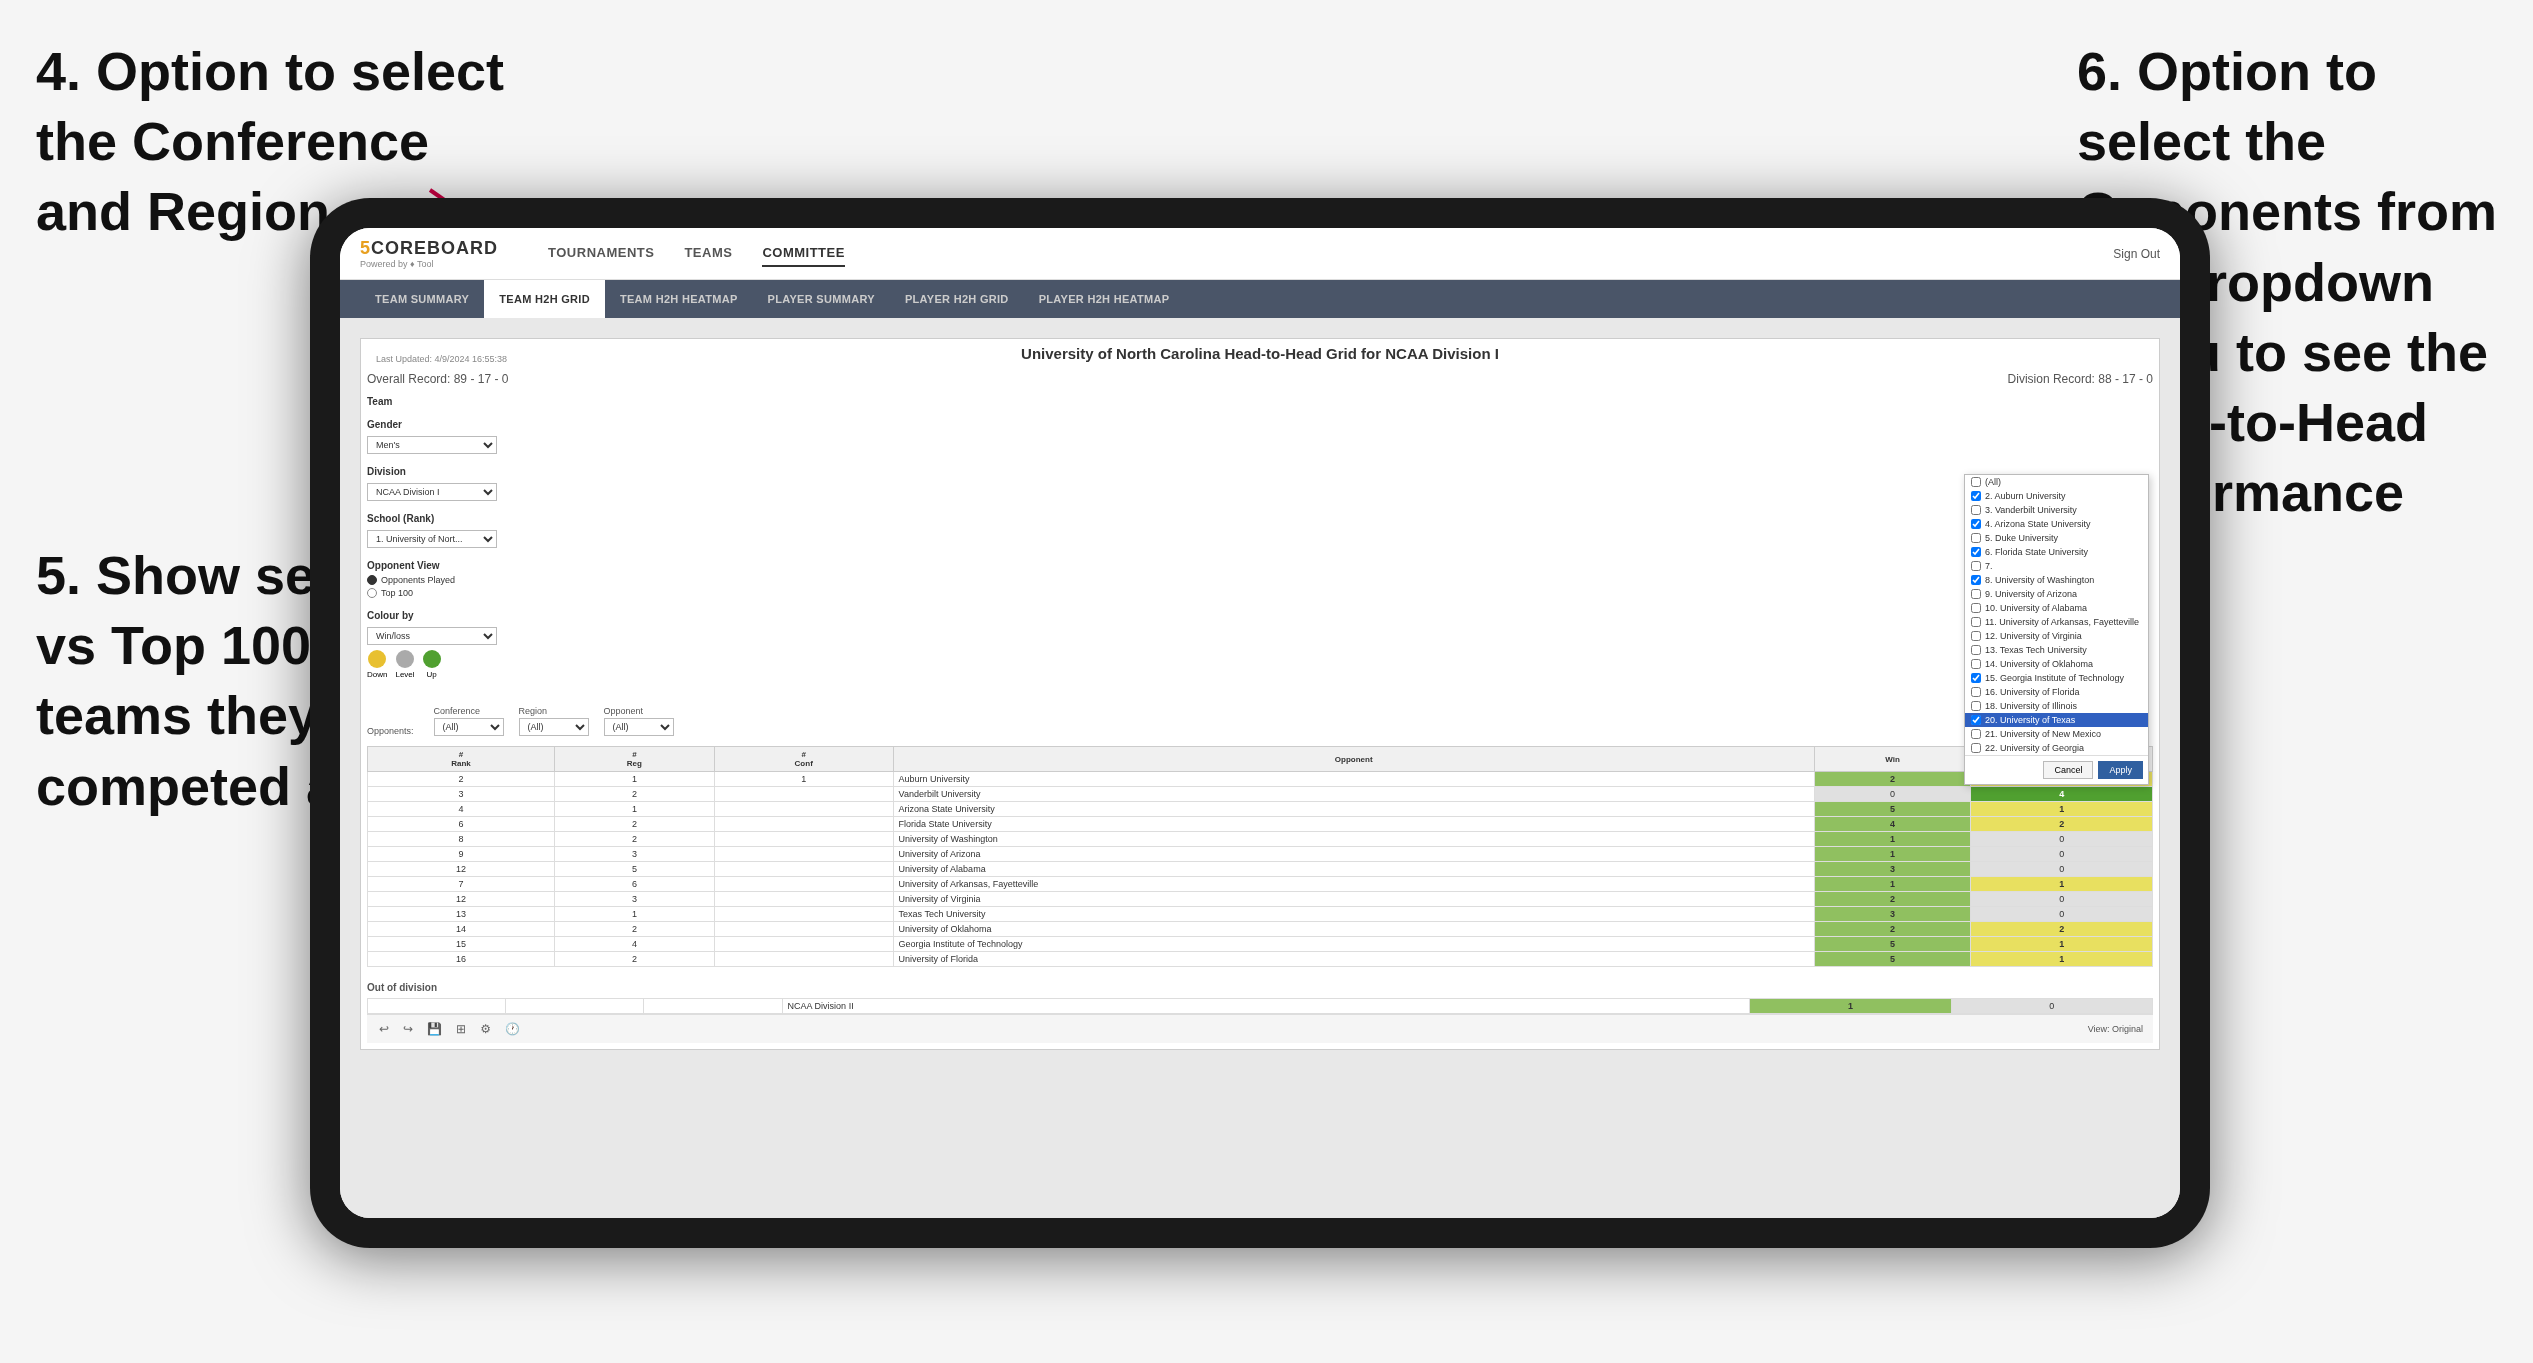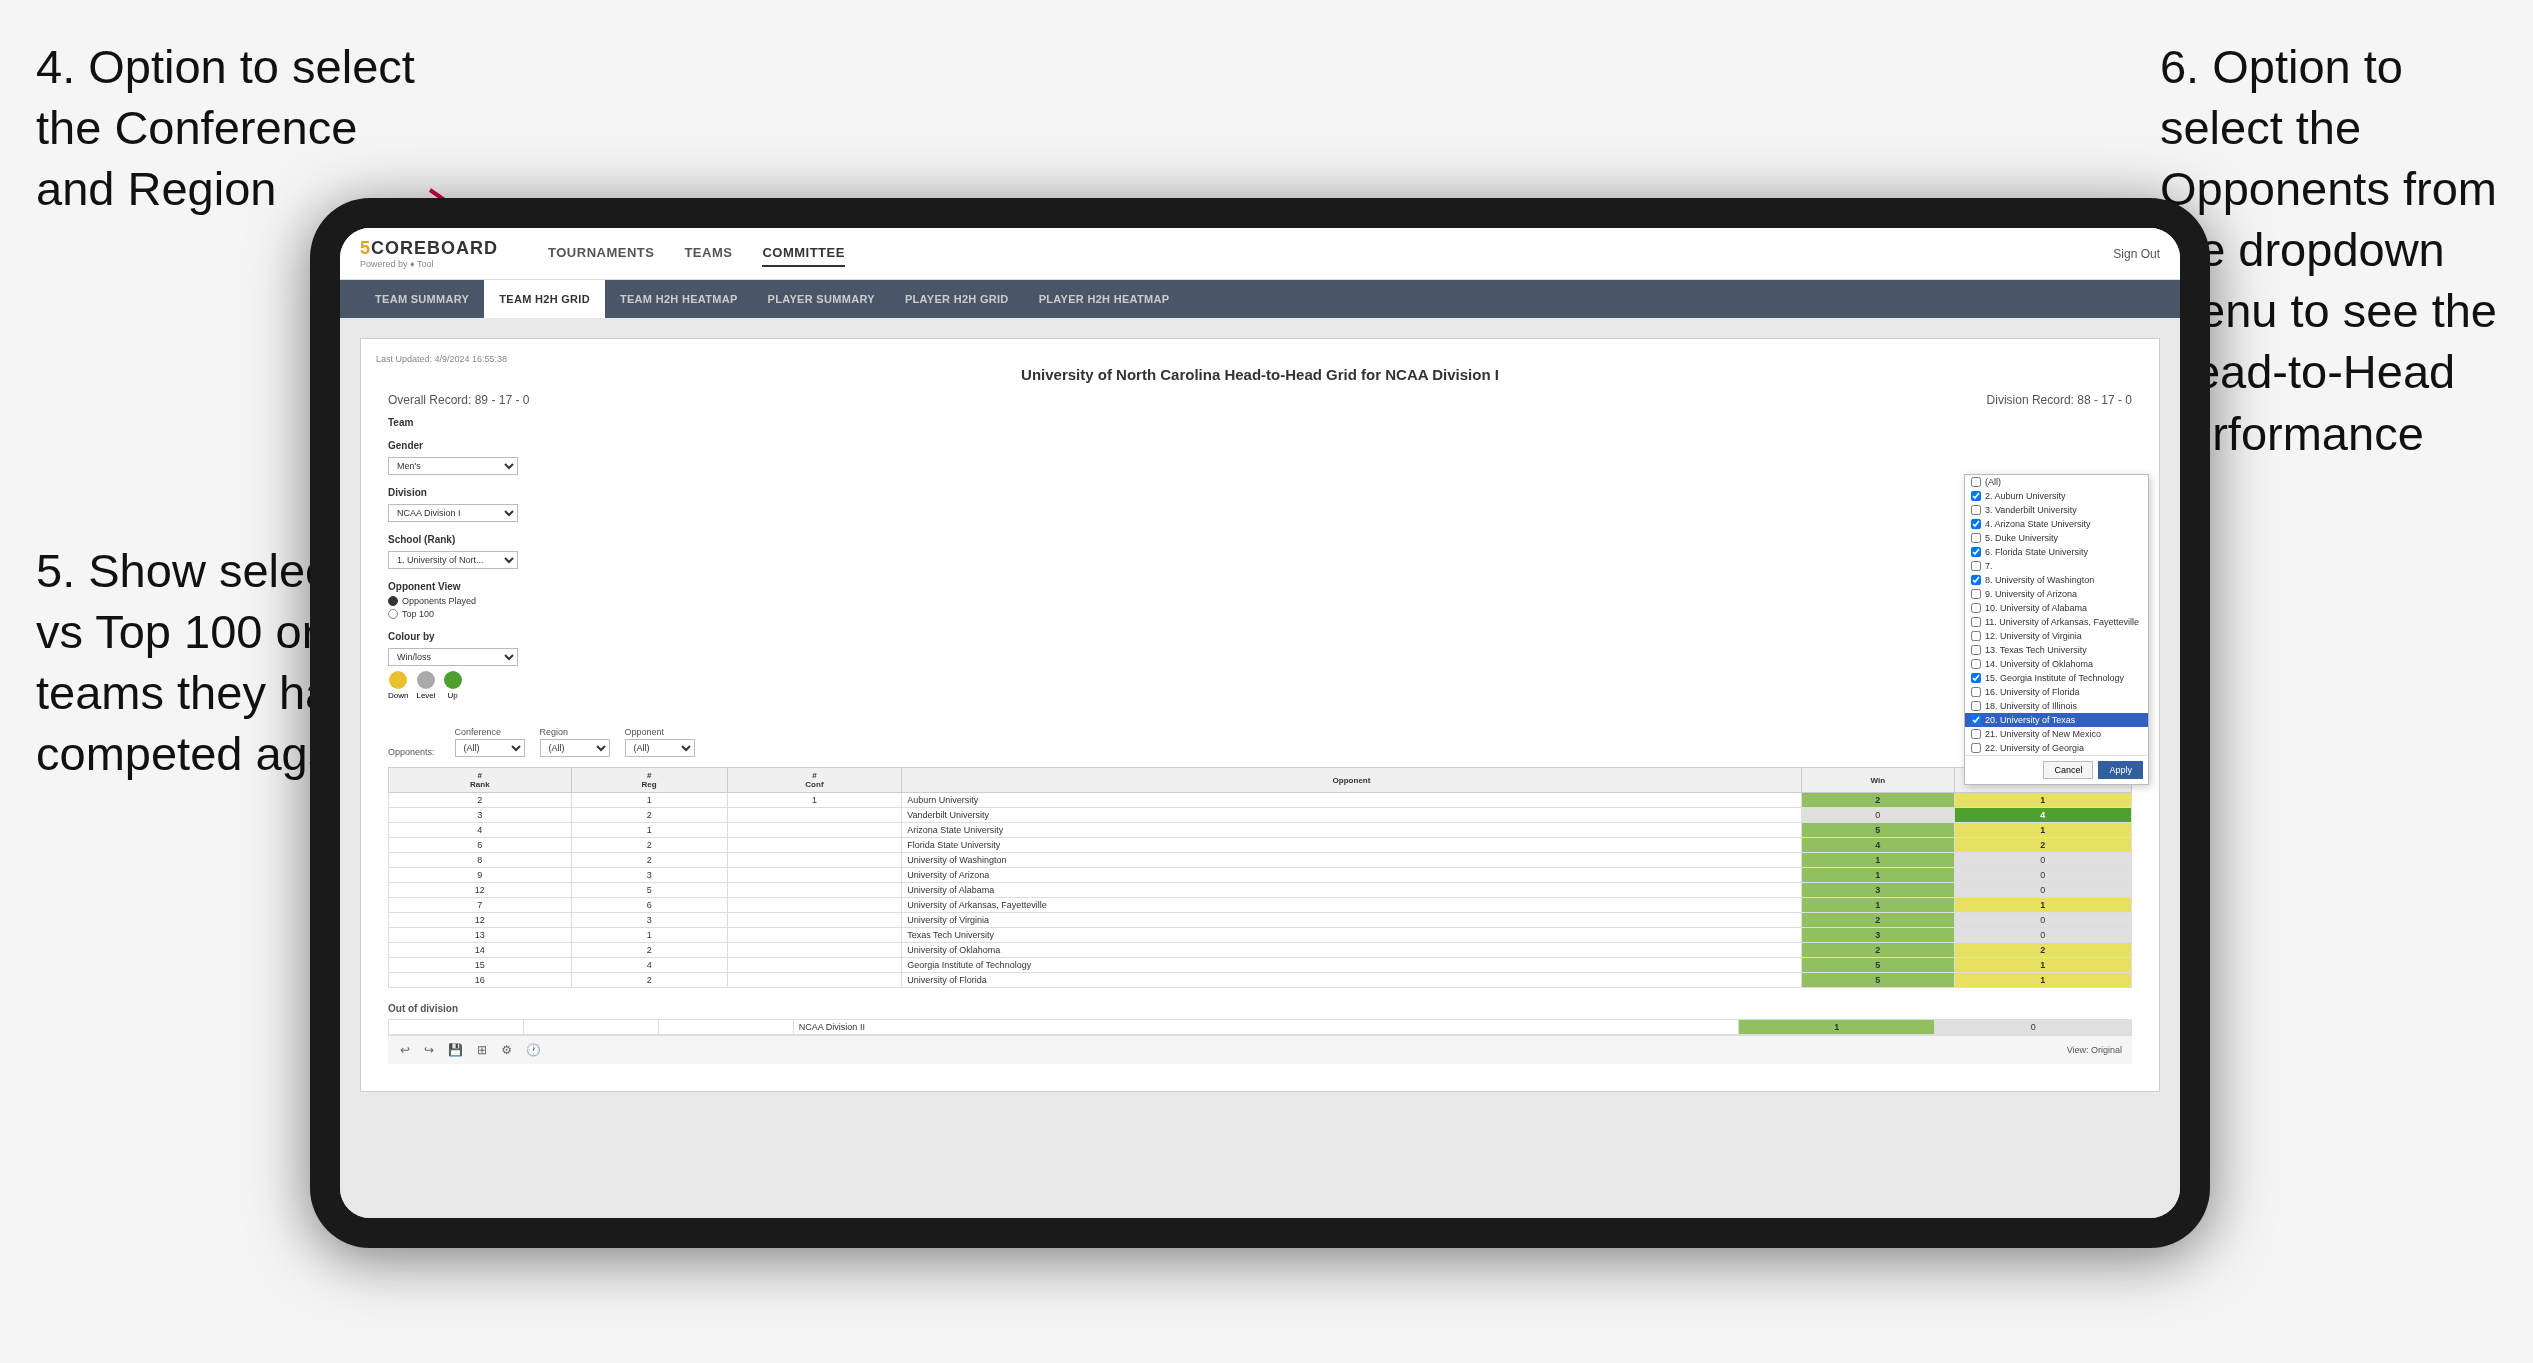--- a/index.html
+++ b/index.html
@@ -8,22 +8,22 @@
       font-family: Arial, sans-serif;
       width: 2533px;
       height: 1363px;
       overflow: hidden;
       position: relative;
     }
 
     
     .annotation {
       position: absolute;
-      font-size: 47px;
-      font-weight: 400;
+      font-size: 54px;
+      font-weight: 700;
       color: #111;
       line-height: 1.3;
     }
 
     
     .arrows-svg {
       position: absolute;
       top: 0; left: 0;
       width: 2533px;
       height: 1363px;
@@ -140,21 +140,21 @@
       background: #e8e8e8;
       padding: 20px;
       height: calc(100% - 90px);
       overflow: auto;
     }
 
     
     .inner-panel {
       background: #fff;
       border: 1px solid #ccc;
-      padding: 27px;
+      padding: 6px;
       min-height: 600px;
       position: relative;
     }
 
     .panel-header {
       text-align: center;
       margin-bottom: 10px;
     }
 
     .panel-title {

